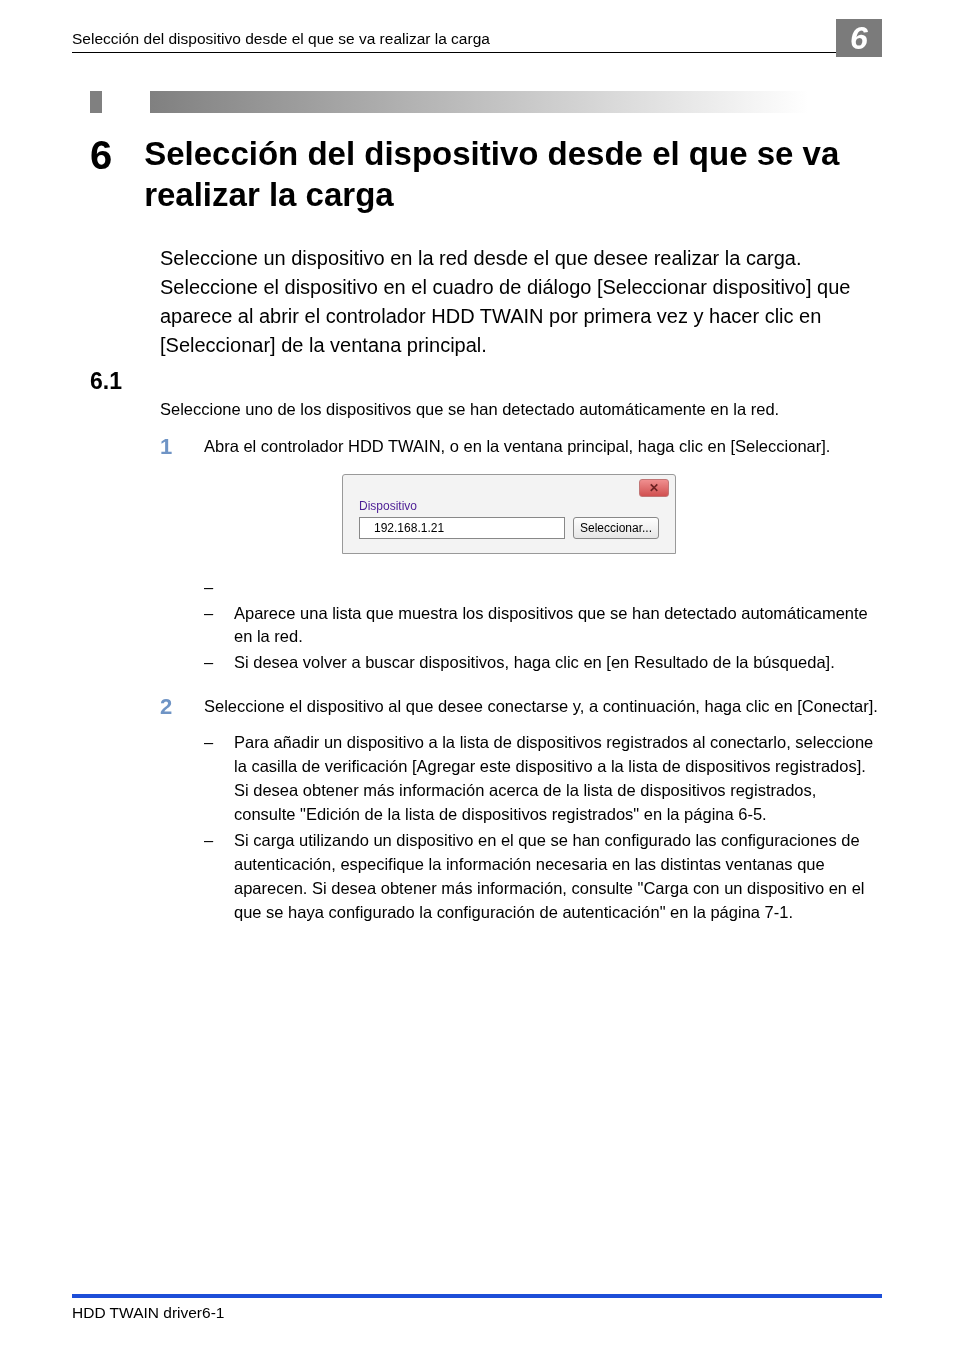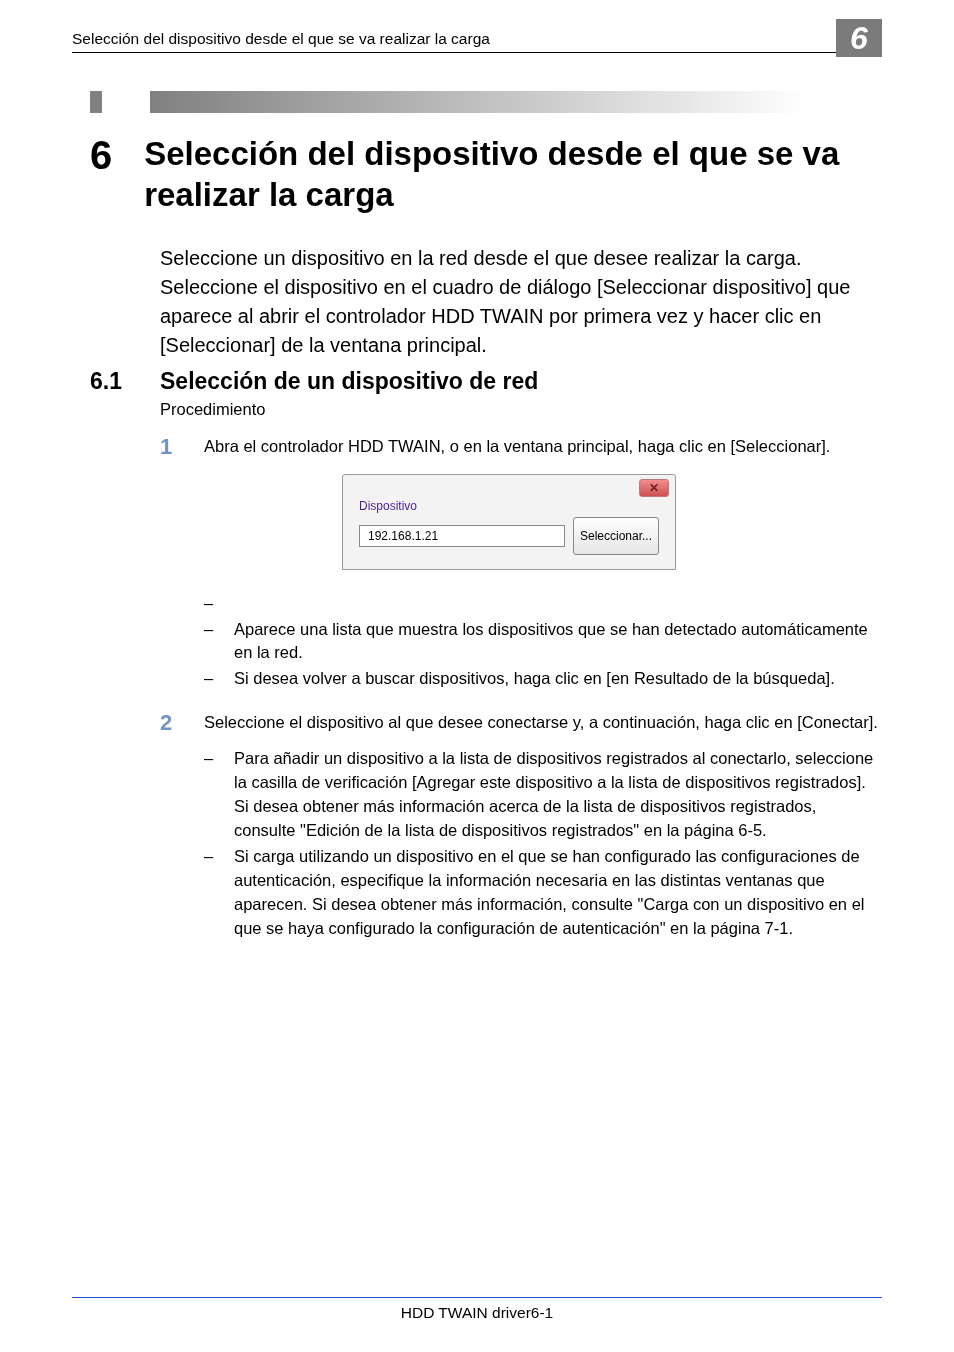--- a/index.html
+++ b/index.html
@@ -167,24 +167,24 @@
     display: flex;
     gap: 8px;
     align-items: center;
   }
   .dialog-input {
     flex: 1;
     height: 22px;
     border: 1px solid #888;
     background: #fff;
     font-size: 12px;
-    padding: 2px 8px;
+    padding: 2px 14px;
   }
   .dialog-button {
-    height: 38px;
+    height: 22px;
     border: 1px solid #888;
     background: linear-gradient(#fefefe, #e6e6e6);
     font-size: 12px;
     padding: 0 6px;
     border-radius: 3px;
   }
   .sub-list {
     margin-left: 132px;
     margin-bottom: 20px;
   }
@@ -196,24 +196,24 @@
   }
   .sub-dash {
     width: 30px;
     flex-shrink: 0;
   }
   .footer {
     position: absolute;
     bottom: 30px;
     left: 72px;
     right: 72px;
-    border-top: 1px solid #1d4ed8;
+    border-top: 4px solid #1d4ed8;
     padding-top: 6px;
     display: flex;
-    justify-content: center;
+    justify-content: flex-start;
     font-size: 15.5px;
   }
 </style>
 </head>
 <body>
 
 <div class="page">
   <div class="header-row">
     <div class="header-title">Selección del dispositivo desde el que se va realizar la carga</div>
     <div class="header-box">
@@ -228,24 +228,23 @@
 
   <div class="h1-row">
     <div class="h1-num">6</div>
     <div class="h1-text">Selección del dispositivo desde el que se va realizar la carga</div>
   </div>
 
   <div class="intro-para">Seleccione un dispositivo en la red desde el que desee realizar la carga. Seleccione el dispositivo en el cuadro de diálogo [Seleccionar dispositivo] que aparece al abrir el controlador HDD TWAIN por primera vez y hacer clic en [Seleccionar] de la ventana principal.</div>
 
   <div class="h2-row">
     <div class="h2-num">6.1</div>
-    <div class="h2-text">Selección de un dispositivo de red</div>
-  </div>
-
-  <div class="para">Procedimiento</div>
+  </div>
+
+  <div class="para">Seleccione uno de los dispositivos que se han detectado automáticamente en la red.</div>
 
   <div class="step-row">
     <div class="step-num">1</div>
     <div class="step-text">Abra el controlador HDD TWAIN, o en la ventana principal, haga clic en [Seleccionar].</div>
   </div>
 
   <div class="dialog-wrap">
     <div class="dialog">
       <div class="dialog-close">✕</div>
       <div class="dialog-group-label">Dispositivo</div>

